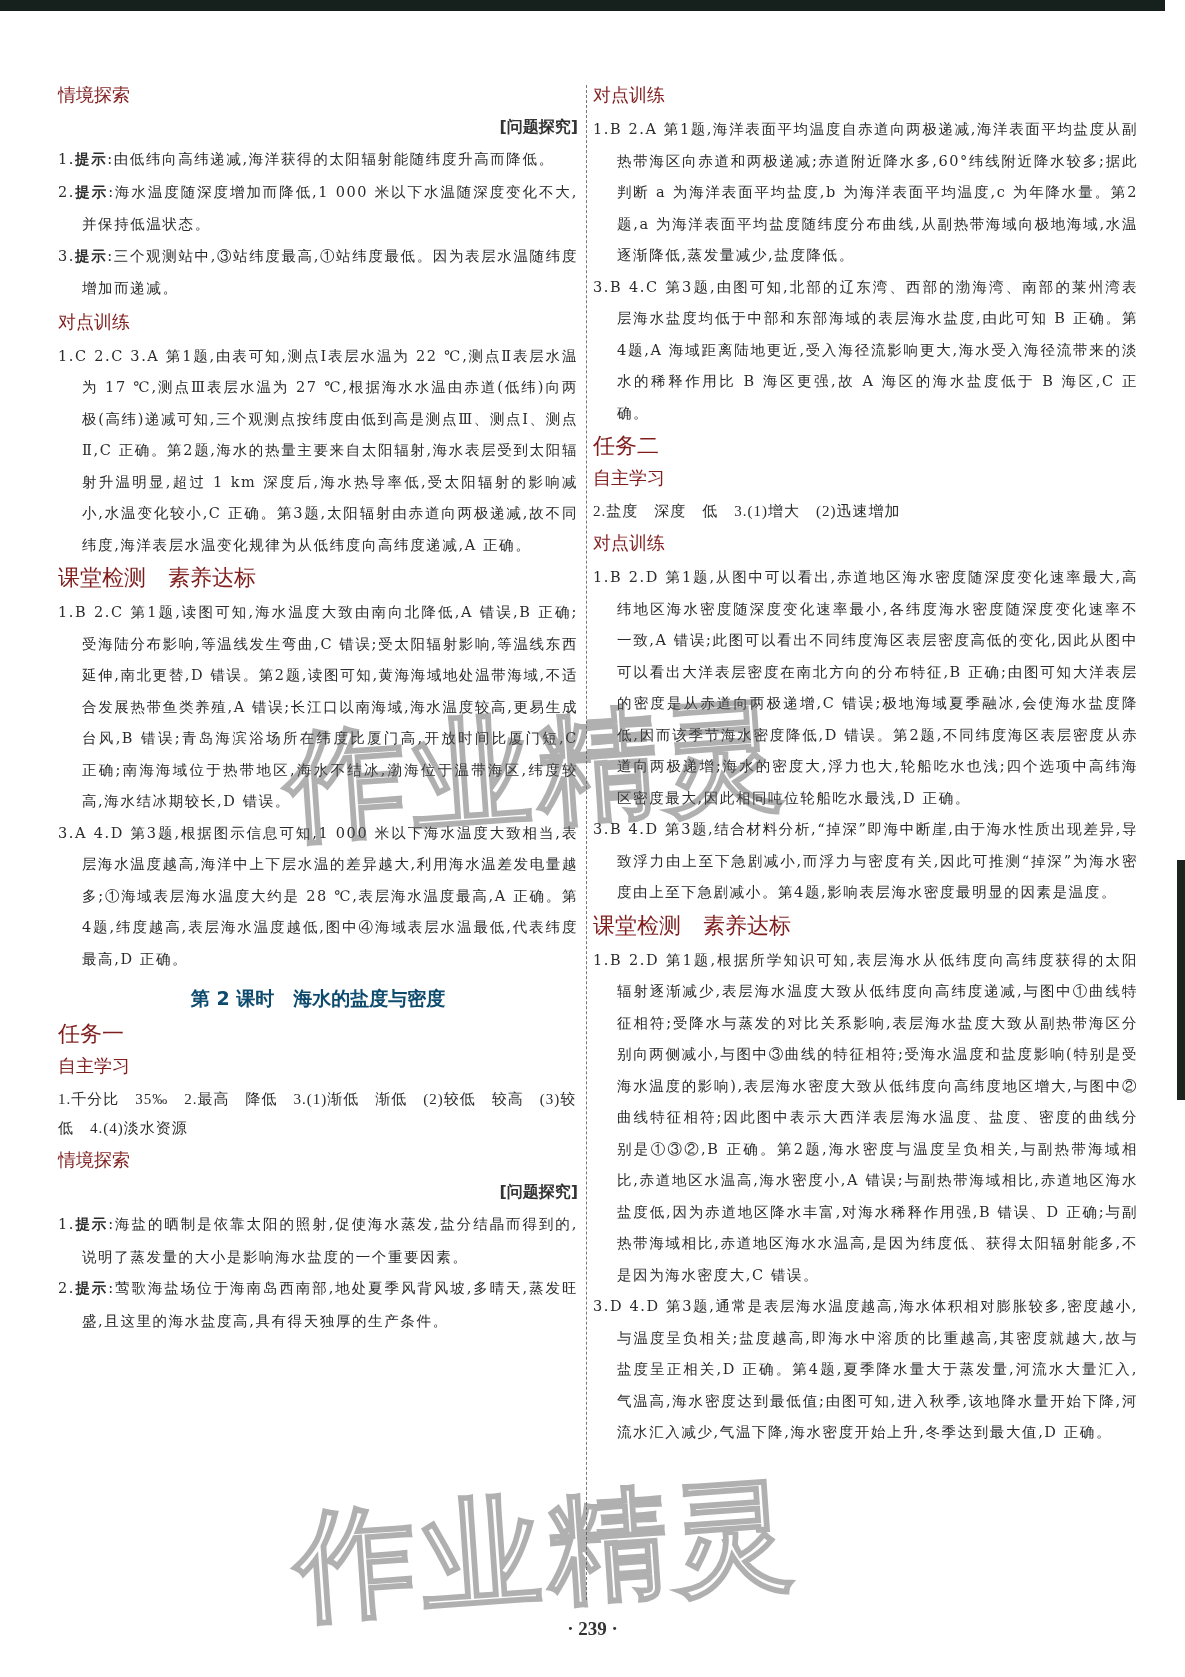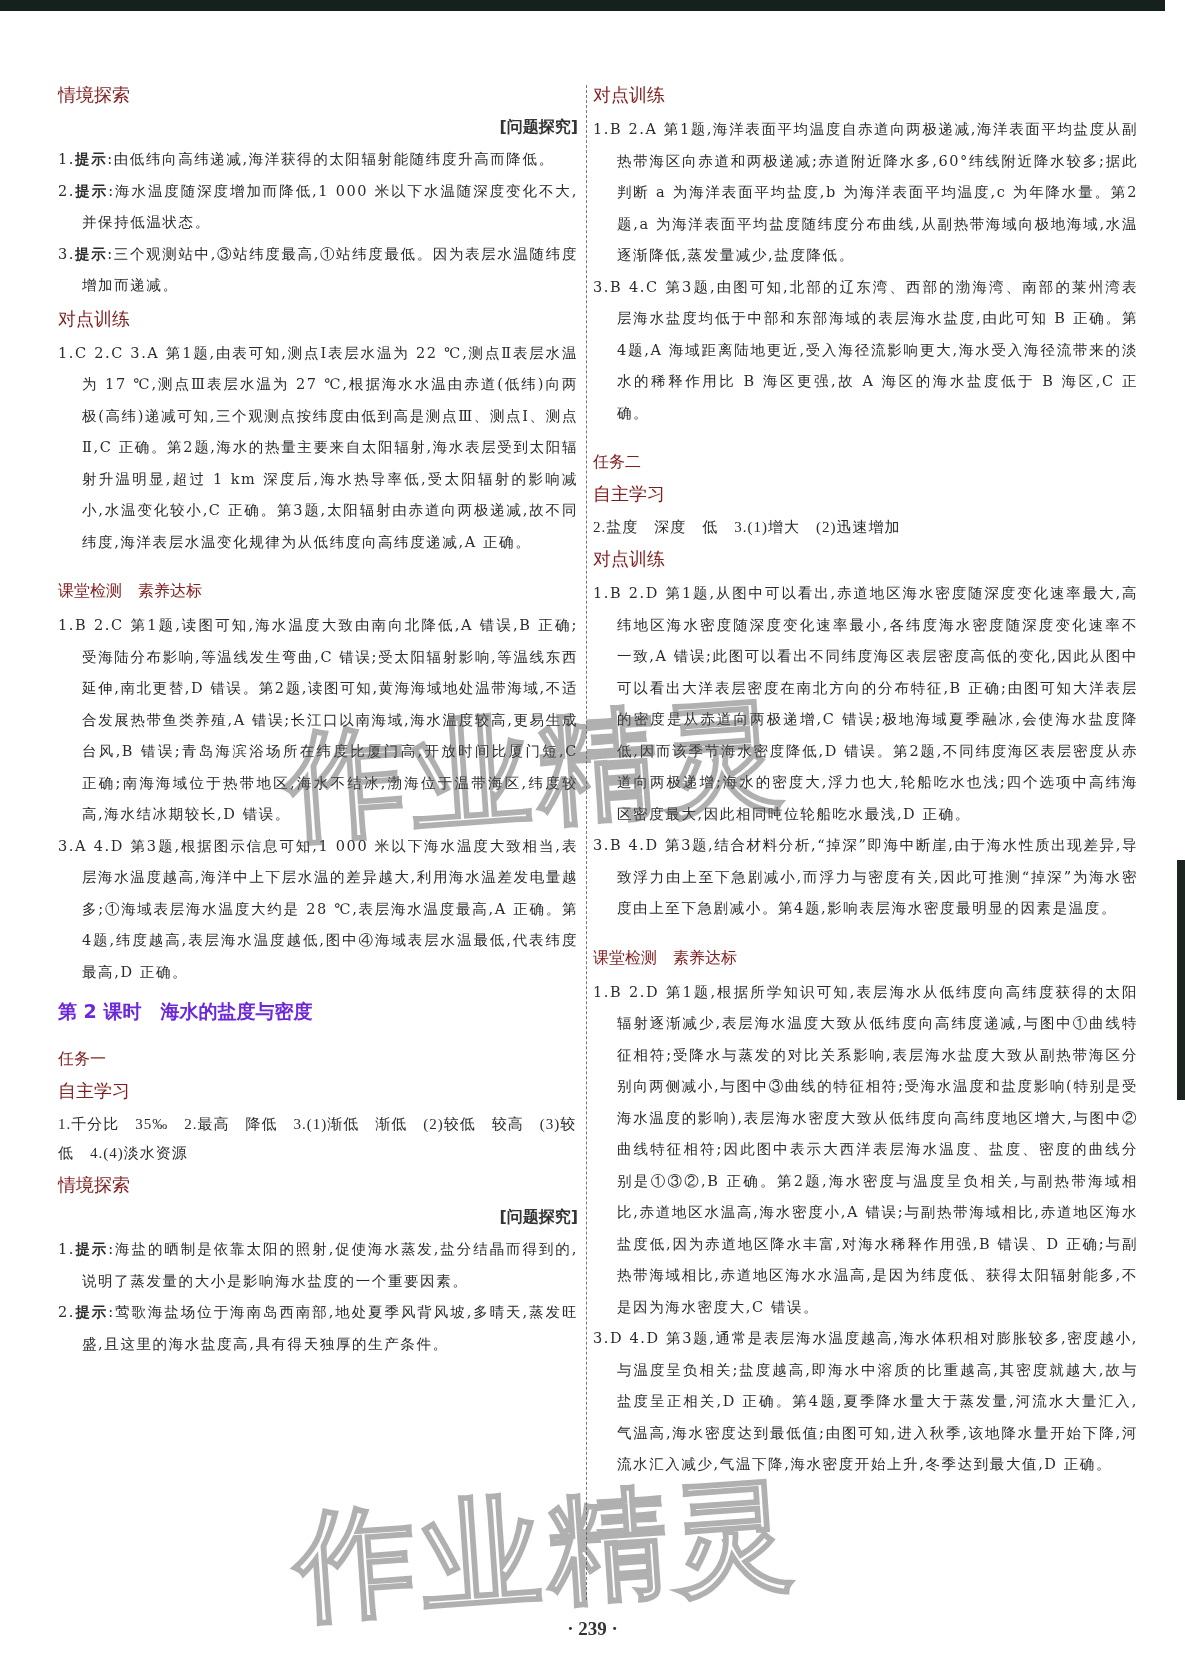--- a/index.html
+++ b/index.html
@@ -15,36 +15,36 @@
   .col-right { left: 593px; width: 545px; }
   .divider {
     position: absolute; left: 586px; top: 85px; height: 1515px; width: 0;
     border-left: 1.5px dashed #777;
   }
   .h2 {
     font-family: "DejaVu Sans", "Liberation Sans", sans-serif;
     font-weight: normal; font-size: 18px; color: #7f1d1d;
     margin: 4px 0 6px 0; line-height: 26px;
   }
-  .h2.big { font-size: 16px; margin-top: 20px; }
+  .h2.big { font-size: 22px; margin-top: 4px; }
   .bracket {
     font-family: "DejaVu Sans", "Liberation Sans", sans-serif;
     font-weight: bold; font-size: 16px; color: #333; line-height: 26px;
     margin-bottom: 4px;
     text-align: right;
   }
   .item {
     font-size: 14.5px; line-height: 31.5px; letter-spacing: 1.6px;
     padding-left: 24px; text-indent: -24px; text-align: justify;
   }
-  .item .tip { font-family: Liberation Sans, sans-serif; font-weight: bold; }
+  .item .tip { font-family: Liberation Mono, monospace; font-weight: bold; }
   .lesson-title {
     font-family: "DejaVu Sans", "Liberation Sans", sans-serif;
-    font-weight: bold; font-size: 19px; text-align: left;
-    margin: 8px 0 8px 0; line-height: 30px; color: #6d28d9;
+    font-weight: bold; font-size: 19px; text-align: center;
+    margin: 8px 0 8px 0; line-height: 30px; color: #0c4a6e;
   }
   .plain {
     font-family: Liberation Serif, serif;
     font-size: 15px; line-height: 29px; letter-spacing: 1px;
   }
   .page-num {
     position: absolute; left: 0; width: 1185px; top: 1618px; text-align: center;
     font-family: "Liberation Serif", "DejaVu Serif", serif; font-weight: bold; font-size: 19px; color: #333;
   }
   .watermark {

